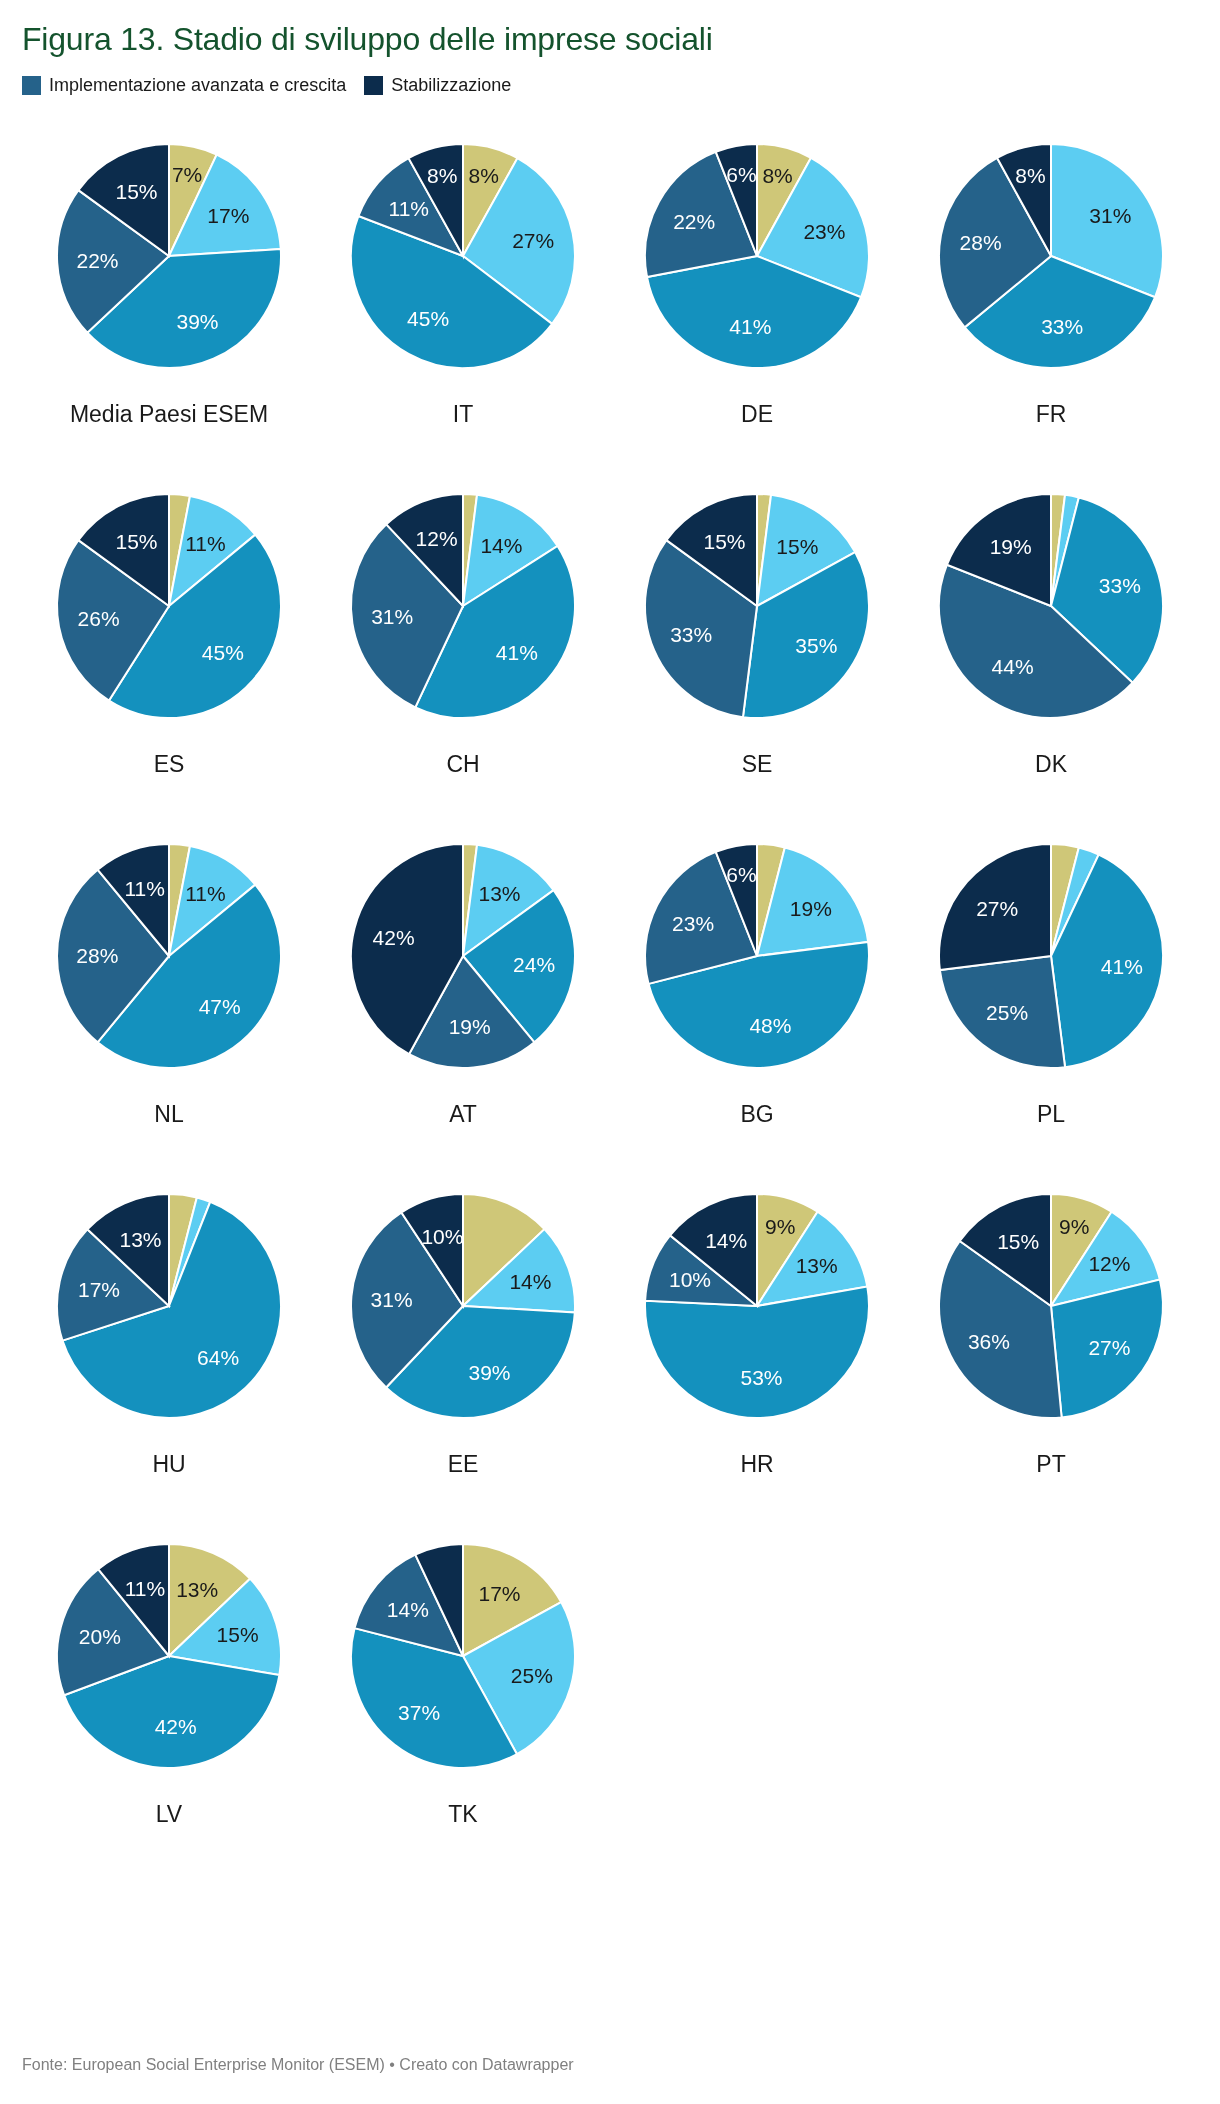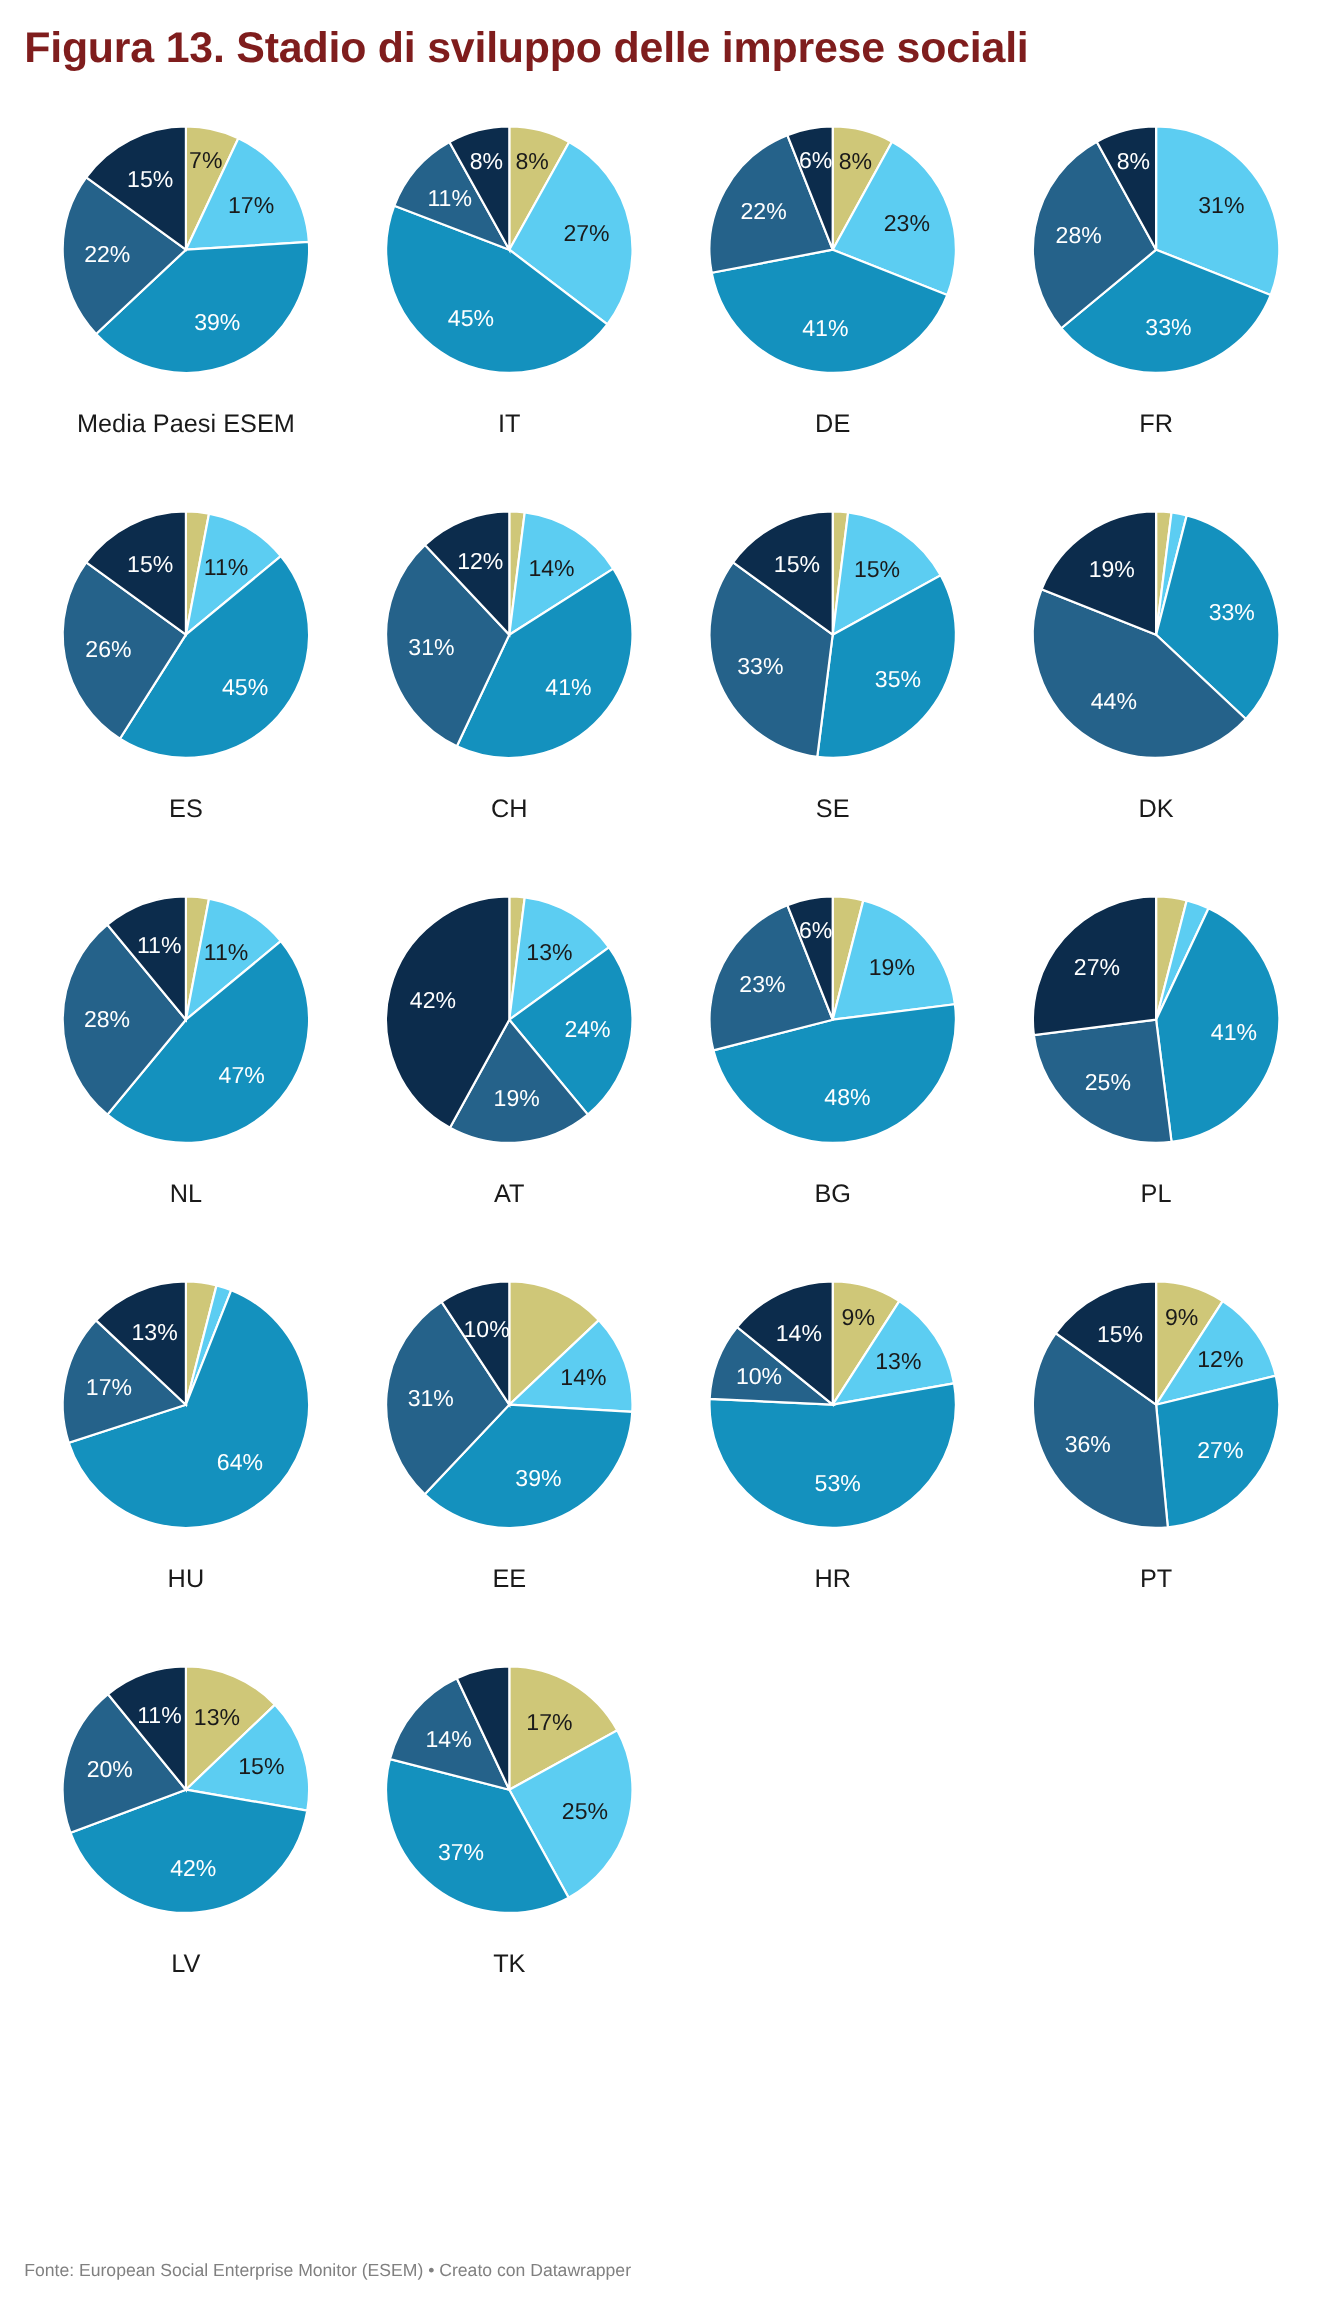--- a/index.html
+++ b/index.html
@@ -16,24 +16,24 @@
     overflow: hidden;
   }
   .page {
     width: 1220px;
     height: 2104px;
     box-sizing: border-box;
     padding: 18px 22px 0 22px;
     position: relative;
   }
   .title {
-    font-size: 39px;
-    font-weight: bold;
+    font-size: 32px;
+    font-weight: normal;
     letter-spacing: -0.2px;
-    color: #7f1d1d;
+    color: #14532d;
     margin: 4px 0 0 0;
     line-height: 1.12;
   }
   .subtitle {
     font-size: 19px;
     color: #33393f;
     margin: 12px 0 0 0;
     font-weight: normal;
   }
   .legend {
@@ -107,20 +107,30 @@
   }
 </style>
 </head>
 <body>
 
 <div class="page">
 
   <h1 class="title">Figura 13. Stadio di sviluppo delle imprese sociali</h1>
 
   <div class="legend" id="legend">
+      <div class="legend-row">
+        <div class="legend-item">
+          <span class="legend-swatch" style="background: rgb(37, 98, 138);"></span>
+          <span class="legend-label">Implementazione avanzata e crescita</span>
+        </div>
+        <div class="legend-item">
+          <span class="legend-swatch" style="background: rgb(12, 44, 76);"></span>
+          <span class="legend-label">Stabilizzazione</span>
+        </div>
+      </div>
     </div>
 
   <div class="grid" id="grid">
       <div class="cell">
         <div class="pie-wrap">
           <svg viewBox="0 0 270 270">
             <path d="M 135 135 L 135.00 23.00 A 112 112 0 0 1 182.69 33.66 Z" fill="#cfc778" stroke="#ffffff" stroke-width="2"></path>
             <path d="M 135 135 L 182.69 33.66 A 112 112 0 0 1 246.78 127.97 Z" fill="#5ccdf2" stroke="#ffffff" stroke-width="2"></path>
             <path d="M 135 135 L 246.78 127.97 A 112 112 0 0 1 53.36 211.67 Z" fill="#1491be" stroke="#ffffff" stroke-width="2"></path>
             <path d="M 135 135 L 53.36 211.67 A 112 112 0 0 1 44.39 69.17 Z" fill="#25628a" stroke="#ffffff" stroke-width="2"></path>

